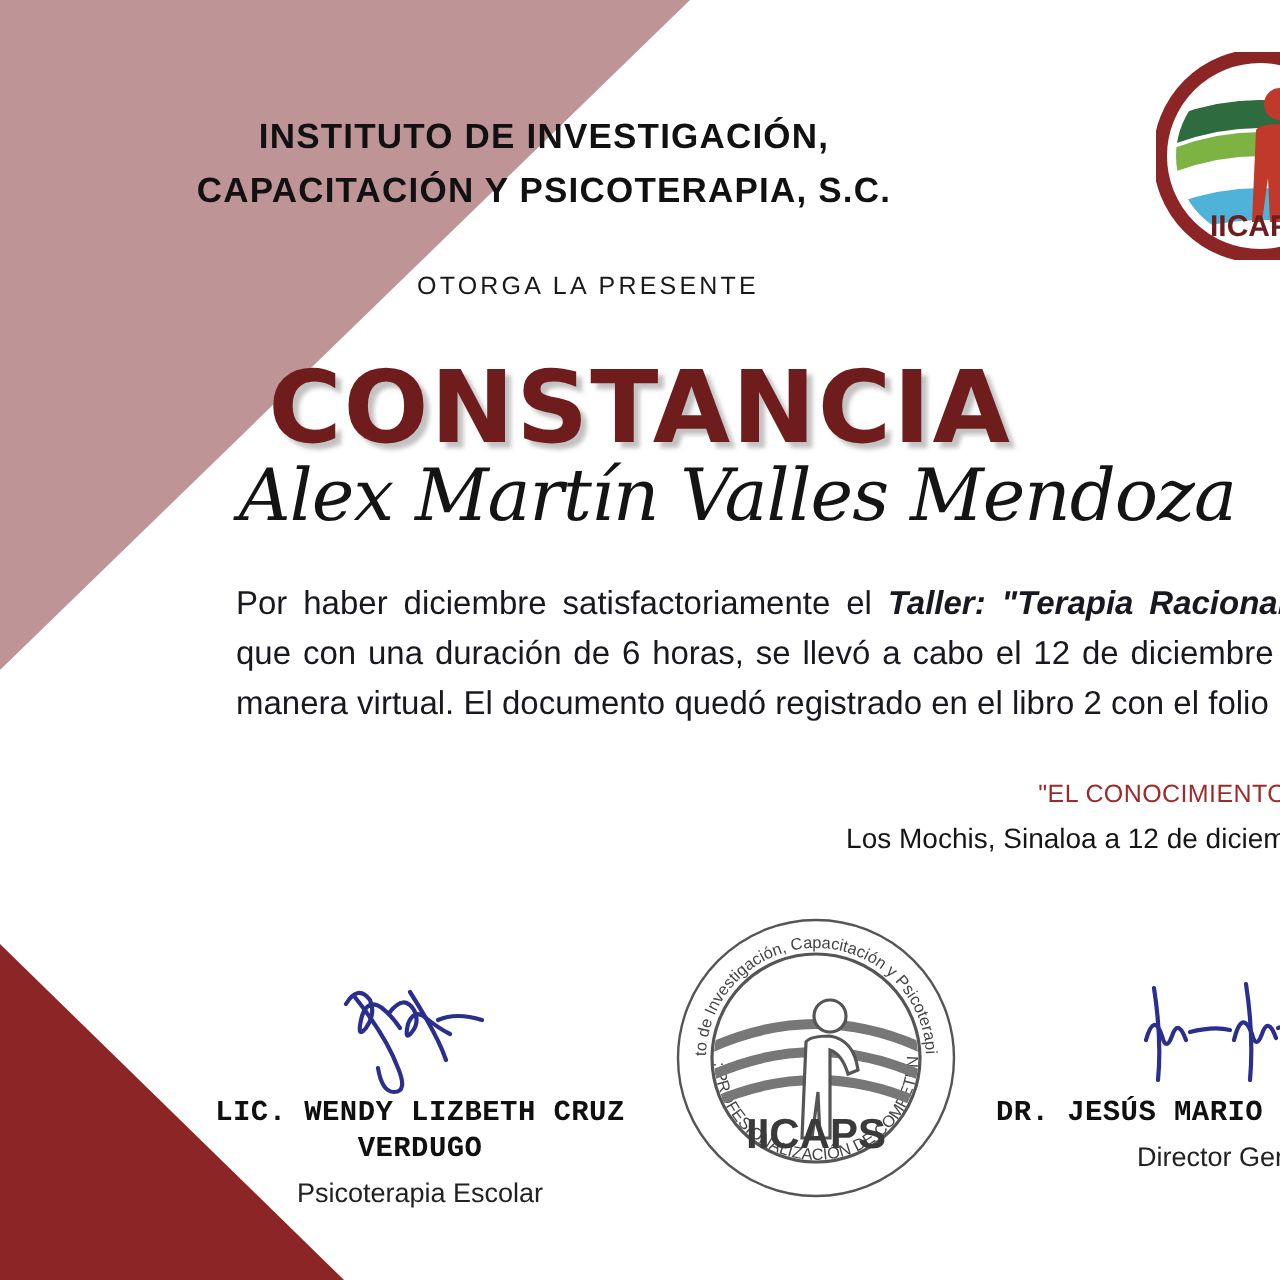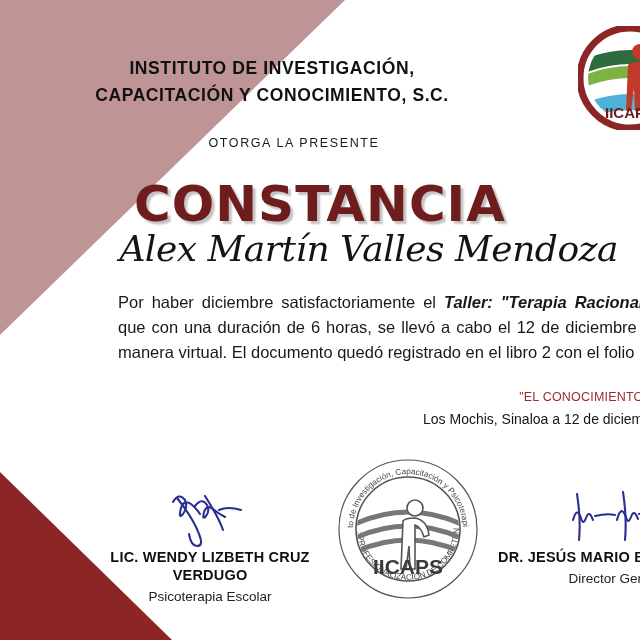--- a/index.html
+++ b/index.html
@@ -158,20 +158,21 @@
     position: relative;
   }
   .sig-ink svg { position: absolute; left: 50%; transform: translateX(-50%); top: 0; }
 
   .sig-name {
     color: #101010;
     font-size: 14.5px;
     font-weight: bold;
     line-height: 18px;
     letter-spacing: 0.2px;
+    font-family: Liberation Mono, monospace;
   }
   .sig-role {
     margin-top: 5px;
     color: #222222;
     font-size: 13.5px;
     font-weight: normal;
   }
   .sig-right .sig-name,
   .sig-right .sig-role { white-space: nowrap; }
 </style>
@@ -200,21 +201,21 @@
           <circle cx="62" cy="26" r="8"></circle>
           <path d="M62 36 q11 2 13 16 l-5 2 q-3 -9 -8 -11 l0 42 -5 0 -1 -22 -3 22 -5 0 2 -46 q2 -3 12 -3 z"></path>
         </g>
       </g>
       <text x="52" y="92" text-anchor="middle" font-family="Liberation Sans, sans-serif" font-size="15" font-weight="bold" fill="#6f1c1c">IICAPS</text>
     </svg>
   </div>
 
   <div class="org-name">
     <span>INSTITUTO DE INVESTIGACIÓN,</span>
-    <span>CAPACITACIÓN Y CONOCIMIENTO, S.C.</span>
+    <span>CAPACITACIÓN Y PSICOTERAPIA, S.C.</span>
   </div>
 
   <div class="otorga">OTORGA LA PRESENTE</div>
 
   <div class="main-title">CONSTANCIA</div>
 
   <div class="recipient">Alex Martín Valles Mendoza</div>
 
   <div class="body-text"><span>Por haber diciembre satisfactoriamente el </span><b>Taller: "Terapia Racional Emotiva"</b><span>, que con una duración de 6 horas, se llevó a cabo el 12 de diciembre de 2020 en manera virtual. El documento quedó registrado en el libro 2 con el folio 1403.</span></div>
 

